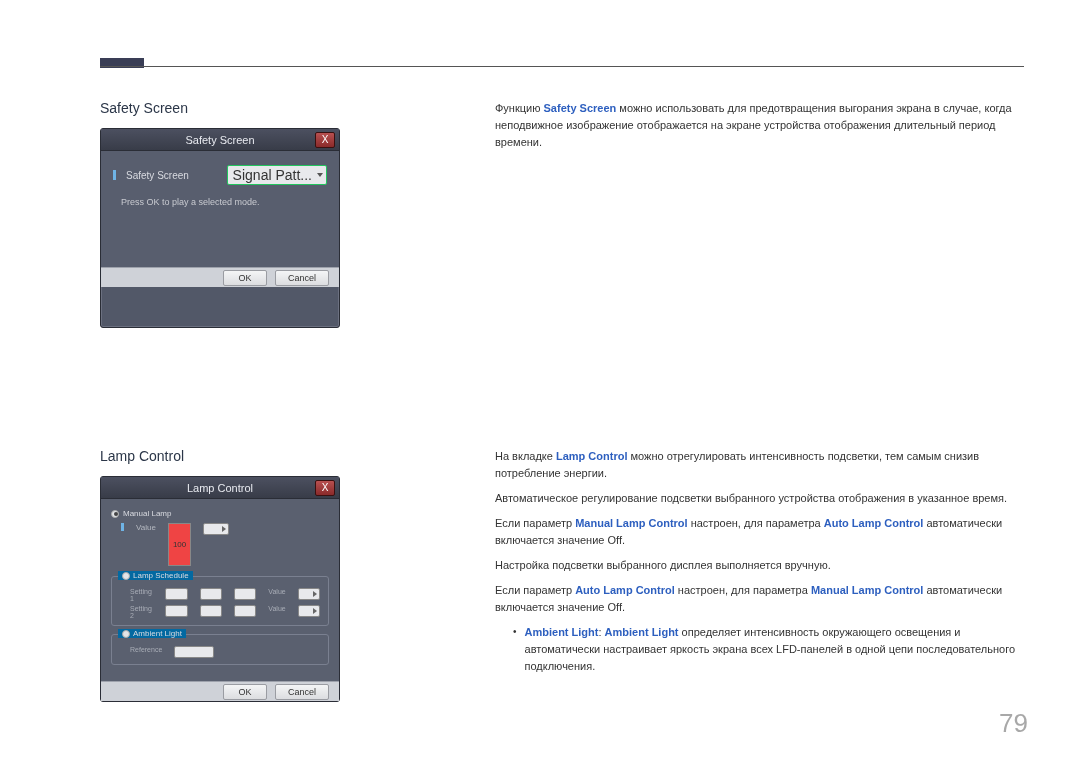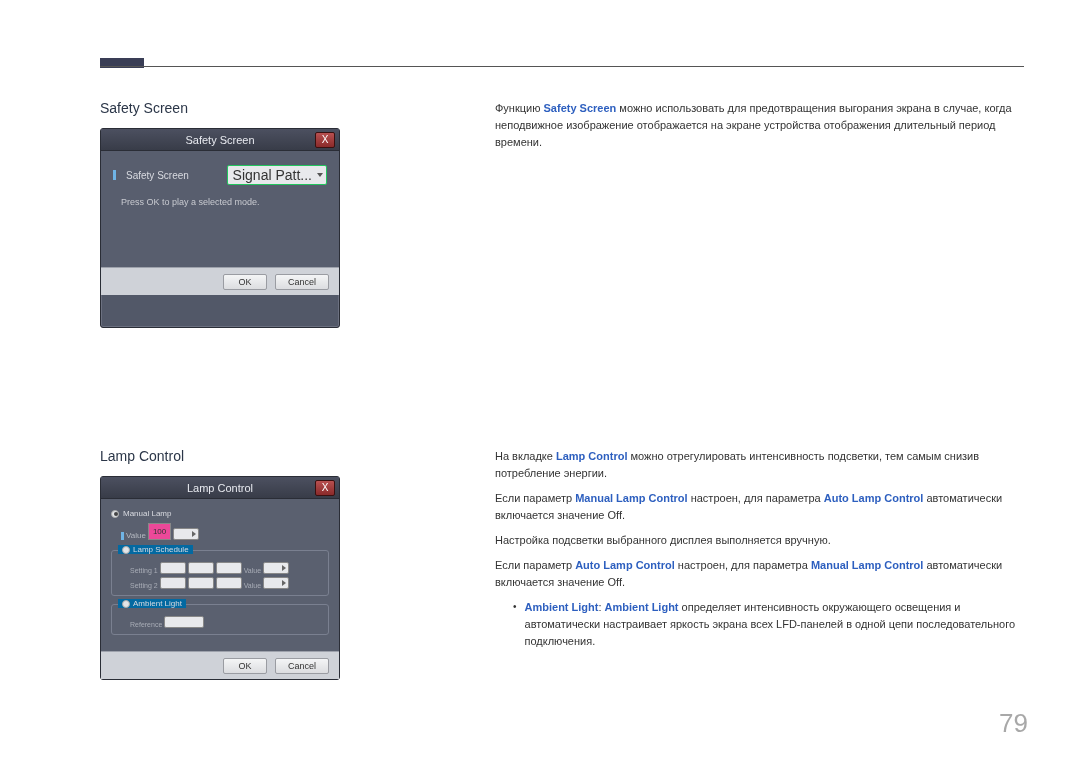--- a/index.html
+++ b/index.html
@@ -113,21 +113,21 @@
     border-right:3px solid transparent;
     border-top:4px solid #555;
   }
   .dlg-hint {
     font-size: 9px;
     color: #c8cad0;
     margin: 4px 0 0 8px;
   }
   .dlg-footer {
     background: #cfd2d8;
-    height: 28px;
+    height: 20px;
     display: flex;
     justify-content: flex-end;
     align-items: center;
     gap: 8px;
     padding-right: 10px;
     border-top: 1px solid #9ea2ac;
   }
   .btn {
     background: linear-gradient(#f4f5f6,#dcdde0);
     border: 1px solid #9a9ca2;
@@ -153,21 +153,21 @@
     position: absolute;
     top: -6px; left: 6px;
     background: #0369a1;
     padding: 0 4px;
     font-size: 8px;
     color: #d8dae0;
   }
   .radio-row { display:flex; align-items:center; gap:4px; font-size:8px; margin-bottom:5px;}
   .radio-dot { width:8px;height:8px;border-radius:50%;border:1px solid #aaa;background:#e3e5e8;position:relative;}
   .radio-dot.sel::after{content:"";position:absolute;left:1.5px;top:1.5px;width:4px;height:4px;border-radius:50%;background:#444;}
-  .mini-line { display:flex; align-items:flex-end; gap:2px; font-size:8px; color:#b4b8c0; margin:3px 0 0 10px;}
+  .mini-line { display:flex; align-items:flex-start; gap:12px; font-size:8px; color:#b4b8c0; margin:3px 0 0 10px;}
   .spin { background:#e8e9ec;border:1px solid #888;border-radius:2px;width:26px;height:12px;position:relative;}
   .spin .arrow-r { position:absolute;right:2px;top:50%;transform:translateY(-50%);border-top:3px solid transparent;border-bottom:3px solid transparent;border-left:4px solid #666;}
   .tinytxt{font-size:7px;color:#a8acb6;}
 
   .page-num {
     position: absolute;
     bottom: 24px;
     right: 52px;
     font-size: 26px;
     color: #a8a8a8;
@@ -227,21 +227,21 @@
           <div class="dlg-close">X</div>
         </div>
         <div class="lamp-body">
           <div class="radio-row">
             <span class="radio-dot sel"></span>
             <span style="">Manual Lamp</span>
           </div>
           <div class="mini-line">
             <span style="width:3px;height:8px;background:#6fb4e6;display:inline-block"></span>
             <span>Value</span>
-            <span style="background:#ec4899;color:#333;padding:3px 4px;border:1px solid #888;font-size:8px;">100</span>
+            <span style="background:#ef4444;color:#333;padding:16px 4px;border:1px solid #888;font-size:8px;">100</span>
             <span class="spin">
                 <span class="arrow-r"></span>
               </span>
           </div>
           <div style="height:10px"></div>
           <div class="group">
             <div class="group-label">
               <span class="radio-dot" style="display:inline-block;vertical-align:middle;margin-right:3px"></span><span>Lamp Schedule</span>
             </div>
             <div class="mini-line">
@@ -278,20 +278,21 @@
         <div class="dlg-footer">
           <div class="btn">OK</div>
           <div class="btn">Cancel</div>
         </div>
       </div>
     </div>
     <div class="right-col">
       <p>
         <span>На вкладке </span><span class="bold-blue">Lamp Control</span><span> можно отрегулировать интенсивность подсветки, тем самым снизив потребление энергии.</span>
       </p>
+      <p>Автоматическое регулирование подсветки выбранного устройства отображения в указанное время.</p>
       <p>
         <span>Если параметр </span><span class="bold-blue">Manual Lamp Control</span><span> настроен, для параметра </span><span class="bold-blue">Auto Lamp Control</span><span> автоматически включается значение </span><span class="bold-dark">Off</span><span>.</span>
       </p>
       <p>Настройка подсветки выбранного дисплея выполняется вручную.</p>
       <p>
         <span>Если параметр </span><span class="bold-blue">Auto Lamp Control</span><span> настроен, для параметра </span><span class="bold-blue">Manual Lamp Control</span><span> автоматически включается значение </span><span class="bold-dark">Off</span><span>.</span>
       </p>
       <div class="bullet-line">
         <span class="blt">•</span>
         <span>

